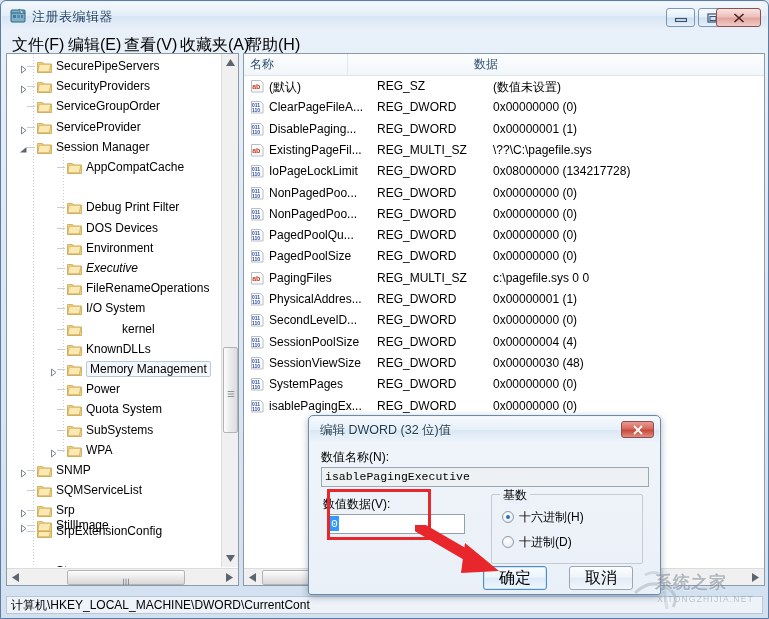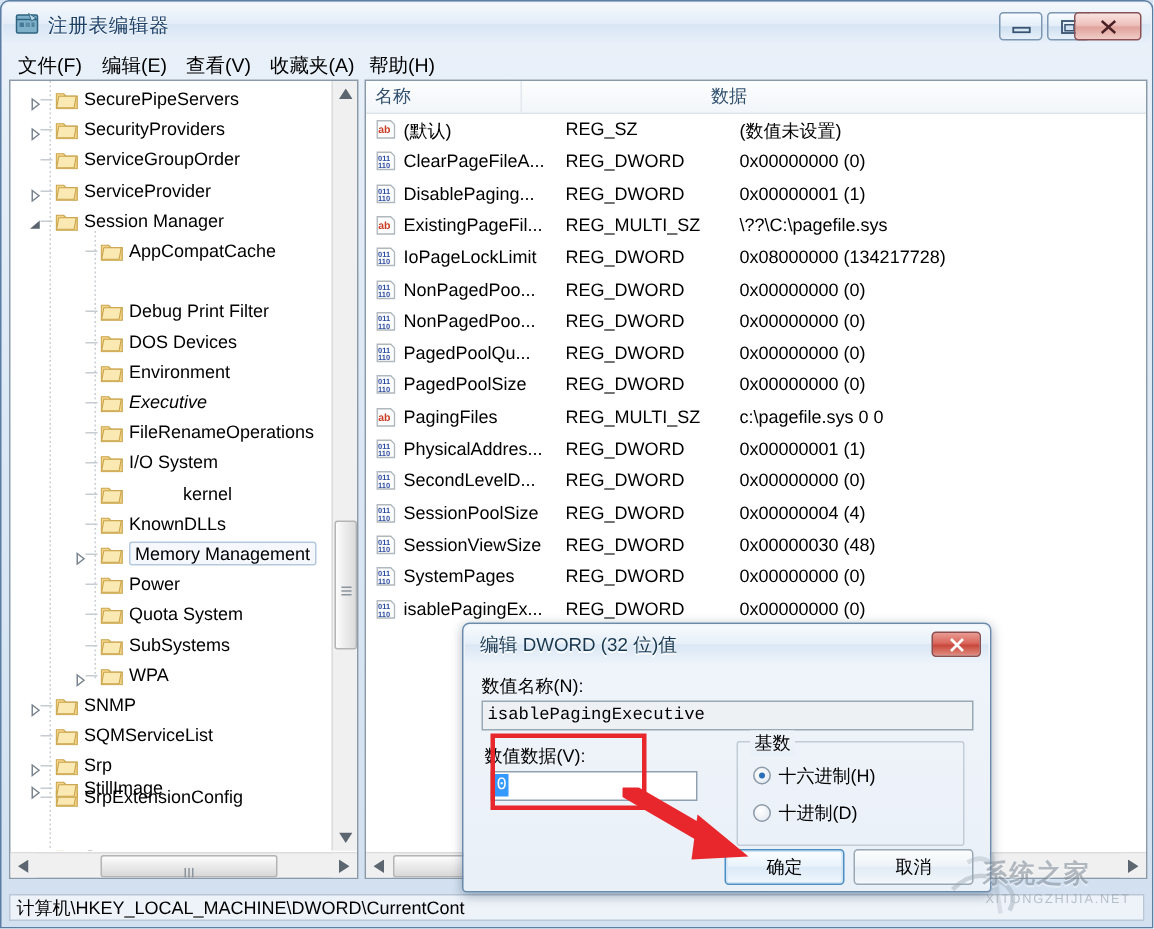--- a/index.html
+++ b/index.html
@@ -51,21 +51,21 @@
     border-color: #8a5055;
     background: linear-gradient(to bottom, #f9e3e0 0%, #eec0bb 45%, #e0a49d 55%, #f0cbc6 100%);
   }
 
   
   #menubar {
     position: absolute; left: 1px; top: 30px; width: 765px; height: 21px;
   }
   .menu-item {
     position: absolute; top: 3px;
-    font-size: 13px; color: #000;
+    font-size: 16px; color: #000;
     padding: 1px 4px;
     white-space: nowrap;
   }
 
   
   #panes {
     position: absolute; left: 5px; top: 52px; width: 759px; height: 533px;
   }
 
   
@@ -260,24 +260,24 @@
     background: radial-gradient(circle at 40% 35%, #ffffff 0%, #e9eef4 70%, #d7dee6 100%);
   }
   .radio-dot.on::after {
     content: ""; position: absolute; left: 3px; top: 3px;
     width: 4px; height: 4px; border-radius: 50%;
     background: #2b6fb8;
   }
   .radio-text { position: absolute; left: 17px; top: 0; font-size: 12px; color: #000; }
 
   .dlg-btn {
-    position: absolute; width: 80px; height: 24px;
+    position: absolute; width: 64px; height: 24px;
     border: 1px solid #9aa8b6; border-radius: 3px;
     background: linear-gradient(to bottom, #fbfdfe 0%, #eff4f9 45%, #e2ebf4 52%, #f2f7fb 100%);
-    font-size: 12px; color: #000;
+    font-size: 16px; color: #000;
     text-align: center; line-height: 22px;
   }
   #dlg-ok {
     border: 1px solid #4d8fc4;
     box-shadow: 0 0 0 1px #cfe3f4 inset;
     background: linear-gradient(to bottom, #fbfdff 0%, #eaf4fc 45%, #dceaf7 52%, #eff7fd 100%);
   }
 
   
   #annot-box {

